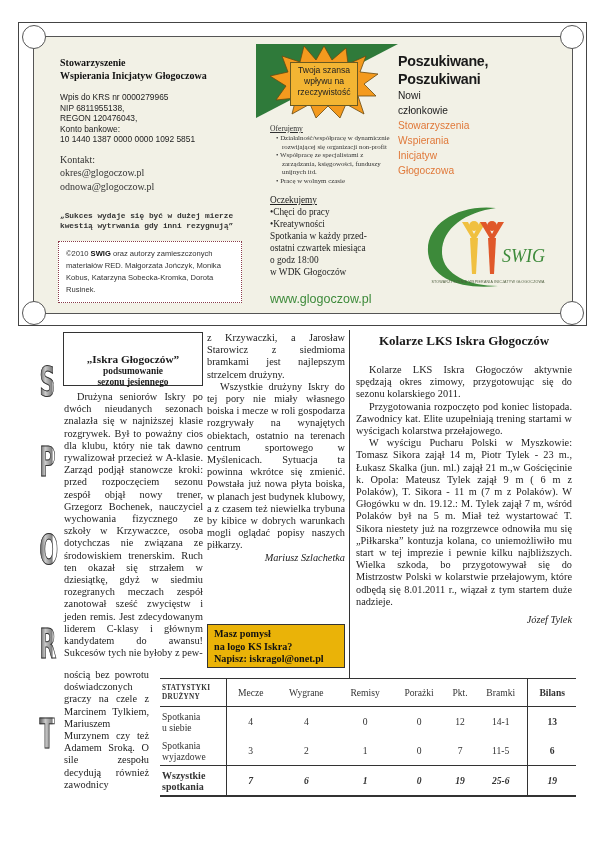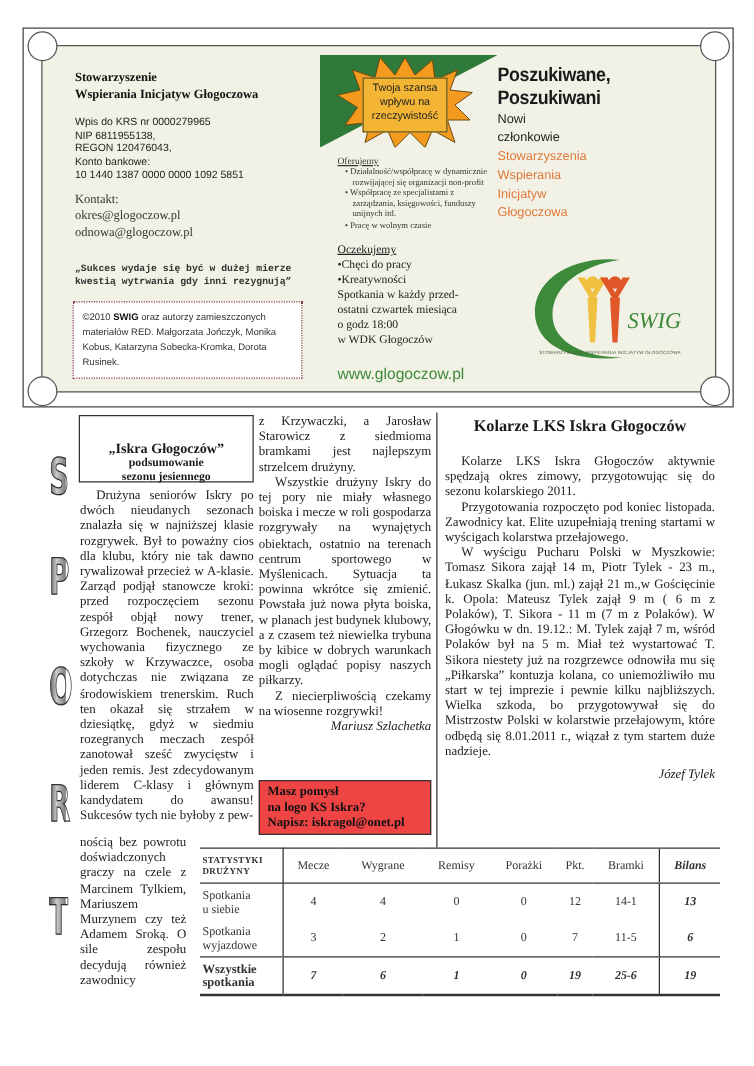--- a/index.html
+++ b/index.html
@@ -53,33 +53,33 @@
 
   .col { position: absolute; font-family: "Liberation Serif", serif; font-size: 10.3px; line-height: 12.2px; text-align: justify; color: #222; }
   .col p { margin: 0; text-indent: 13px; }
   .col1 { left: 64px; top: 391px; width: 139px; }
   .col1b { left: 64px; top: 669px; width: 85px; }
   .col2 { left: 207px; top: 332px; width: 138px; }
   .sign { text-align: right; font-style: italic; text-indent: 0 !important; }
 
   .vline { position: absolute; left: 349px; top: 330px; width: 1px; height: 348px; background: #333; }
 
-  .idea-box { position: absolute; left: 207px; top: 624px; width: 138px; height: 44px; background: #ef4444; border: 1px solid #333; box-sizing: border-box; padding: 3px 6px; font-weight: bold; font-size: 10.2px; line-height: 12.5px; color: #111; }
+  .idea-box { position: absolute; left: 207px; top: 624px; width: 138px; height: 44px; background: #eab308; border: 1px solid #333; box-sizing: border-box; padding: 3px 6px; font-weight: bold; font-size: 10.2px; line-height: 12.5px; color: #111; }
 
   .col3 { left: 356px; top: 364px; width: 216px; }
   .kol-title { position: absolute; left: 356px; top: 333px; width: 216px; text-align: center; font-weight: bold; font-size: 13px; }
 
   
   .stats { position: absolute; left: 160px; top: 678px; width: 416px; border-collapse: collapse; font-family: "Liberation Serif", serif; font-size: 9.6px; color: #333; }
   .stats td, .stats th { padding: 0; text-align: center; font-weight: normal; }
   .stats tr.head td { height: 27px; border-top: 1.5px solid #333; border-bottom: 1.5px solid #333; }
   .stats tr.row td { height: 29px; }
   .stats tr.total td { height: 29px; border-top: 1.5px solid #333; border-bottom: 2.5px solid #333; font-weight: bold; font-style: italic; }
   .stats td.label { text-align: left; width: 64px; border-right: 1.5px solid #333; line-height: 11px; padding-left: 2px; font-style: normal; }
-  .stats td.bil { border-left: 1.5px solid #333; font-weight: bold; font-style: italic; }
+  .stats td.bil { border-left: 1.5px solid #333; font-weight: bold; }
   .stats tr.head td.label { font-weight: bold; font-size: 7.2px; letter-spacing: 0.3px; line-height: 9px; }
   .stats tr.total td.label { font-style: normal; font-size: 10px; }
 </style>
 </head>
 <body>
 
 <div class="frame-outer"></div>
 <div class="frame-inner"></div>
 <div class="corner tl"></div>
 <div class="corner tr"></div>
@@ -186,21 +186,20 @@
 <div class="col col1">
   <p>Drużyna seniorów Iskry po dwóch nieudanych sezonach znalazła się w najniższej klasie rozgrywek. Był to poważny cios dla klubu, który nie tak dawno rywalizował przecież w A-klasie. Zarząd podjął stanowcze kroki: przed rozpoczęciem sezonu zespół objął nowy trener, Grzegorz Bochenek, nauczyciel wychowania fizycznego ze szkoły w Krzywaczce, osoba dotychczas nie związana ze środowiskiem trenerskim. Ruch ten okazał się strzałem w dziesiątkę, gdyż w siedmiu rozegranych meczach zespół zanotował sześć zwycięstw i jeden remis. Jest zdecydowanym liderem C-klasy i głównym kandydatem do awansu! Sukcesów tych nie byłoby z pew-</p>
 </div>
 <div class="col col1b">
   <p style="text-indent:0">nością bez powrotu doświadczonych graczy na czele z Marcinem Tylkiem, Mariuszem Murzynem czy też Adamem Sroką. O sile zespołu decydują również zawodnicy</p>
 </div>
 
 <div class="col col2">
   <p style="text-indent:0">z Krzywaczki, a Jarosław Starowicz z siedmioma bramkami jest najlepszym strzelcem drużyny.</p>
   <p>Wszystkie drużyny Iskry do tej pory nie miały własnego boiska i mecze w roli gospodarza rozgrywały na wynajętych obiektach, ostatnio na terenach centrum sportowego w Myślenicach. Sytuacja ta powinna wkrótce się zmienić. Powstała już nowa płyta boiska, w planach jest budynek klubowy, a z czasem też niewielka trybuna by kibice w dobrych warunkach mogli oglądać popisy naszych piłkarzy.</p>
-  <p>Z niecierpliwością czekamy na wiosenne rozgrywki!</p>
   <p class="sign">Mariusz Szlachetka</p>
 </div>
 
 <div class="idea-box">
   <div>Masz pomysł</div>
   <div>na logo KS Iskra?</div>
   <div>Napisz: iskragol@onet.pl</div>
 </div>
 
 <div class="vline"></div>

